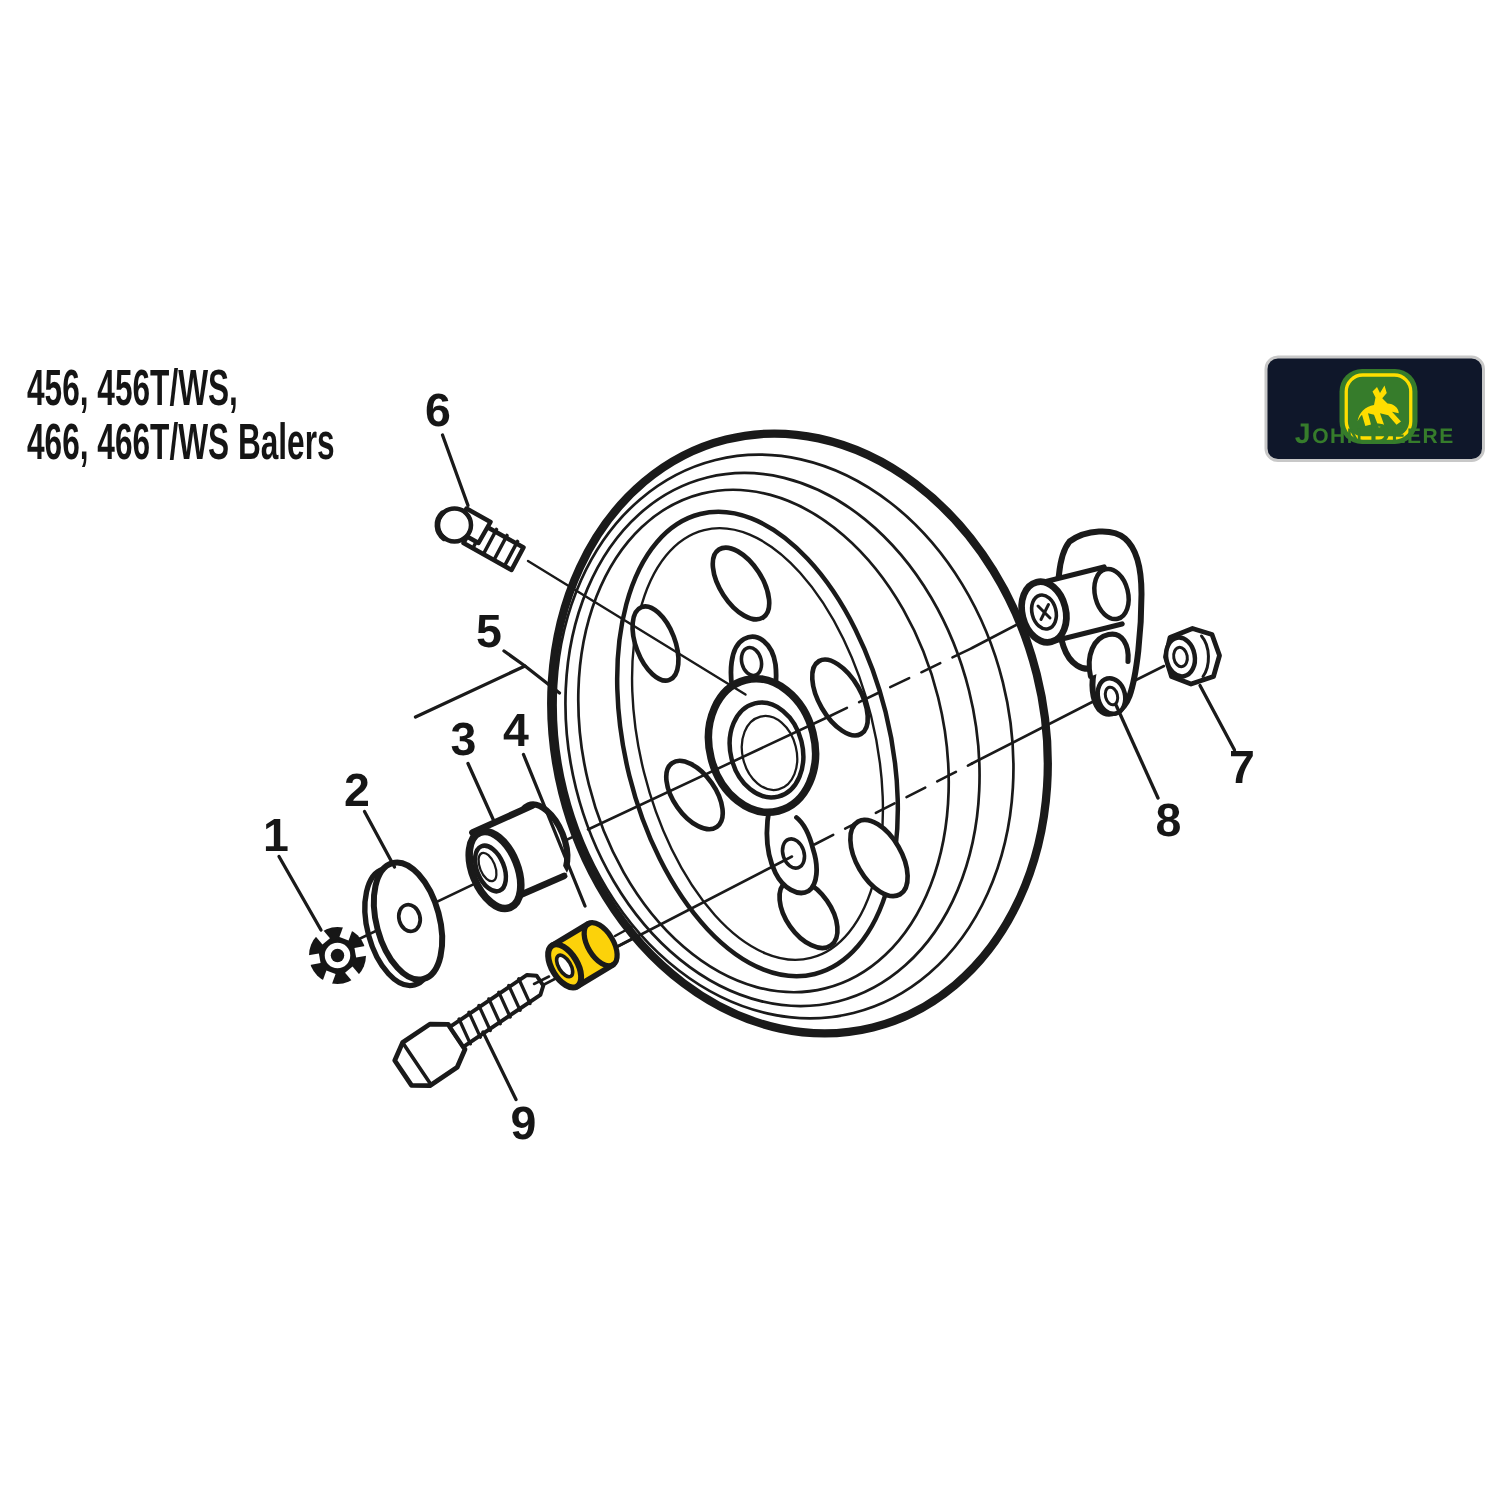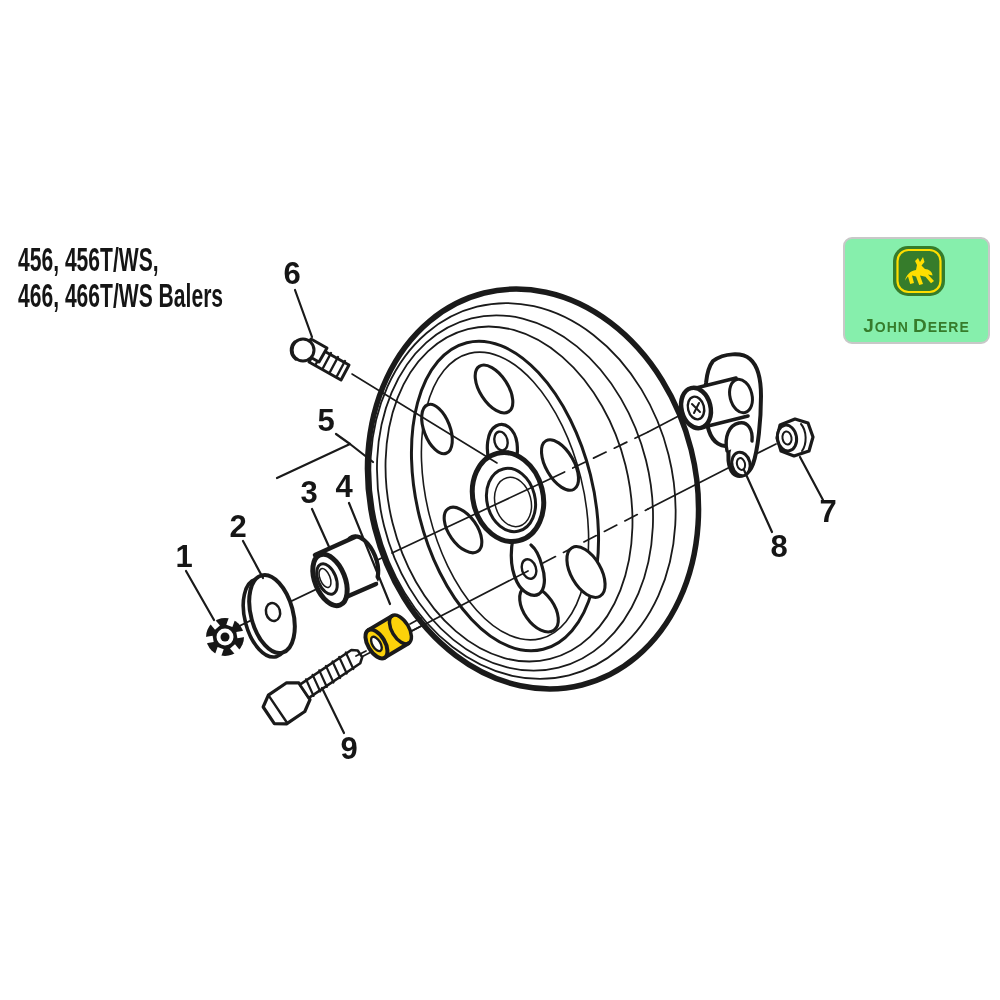--- a/index.html
+++ b/index.html
@@ -6,22 +6,22 @@
   body{
     width:1000px;height:1000px;background:#ffffff;position:relative;
     font-family:"Liberation Sans",sans-serif;overflow:hidden;
   }
   .model-title{
     position:absolute;left:18px;top:241px;color:#151515;
     font-weight:bold;font-size:34px;line-height:36px;letter-spacing:0px;
     transform:scaleX(0.62);transform-origin:0 0;white-space:nowrap;
   }
   .logo-box{
-    position:absolute;left:843px;top:237px;width:147px;height:107px;
-    border:2px solid #c8c8c8;border-radius:9px;background:#86efac;box-sizing:border-box;
+    position:absolute;left:843px;top:237px;width:147px;height:71px;
+    border:2px solid #c8c8c8;border-radius:9px;background:#0f172a;box-sizing:border-box;
   }
   .logo-shield{position:absolute;left:45px;top:6px;}
   .brand{
     position:absolute;bottom:5px;left:0;width:100%;text-align:center;
     color:#367C2B;font-weight:bold;font-size:14px;letter-spacing:1px;
     text-transform:uppercase;white-space:nowrap;
   }
   .brand span{display:inline-block;margin:0 2px;}
   .brand span::first-letter{font-size:19px;}
   svg text.callout{

